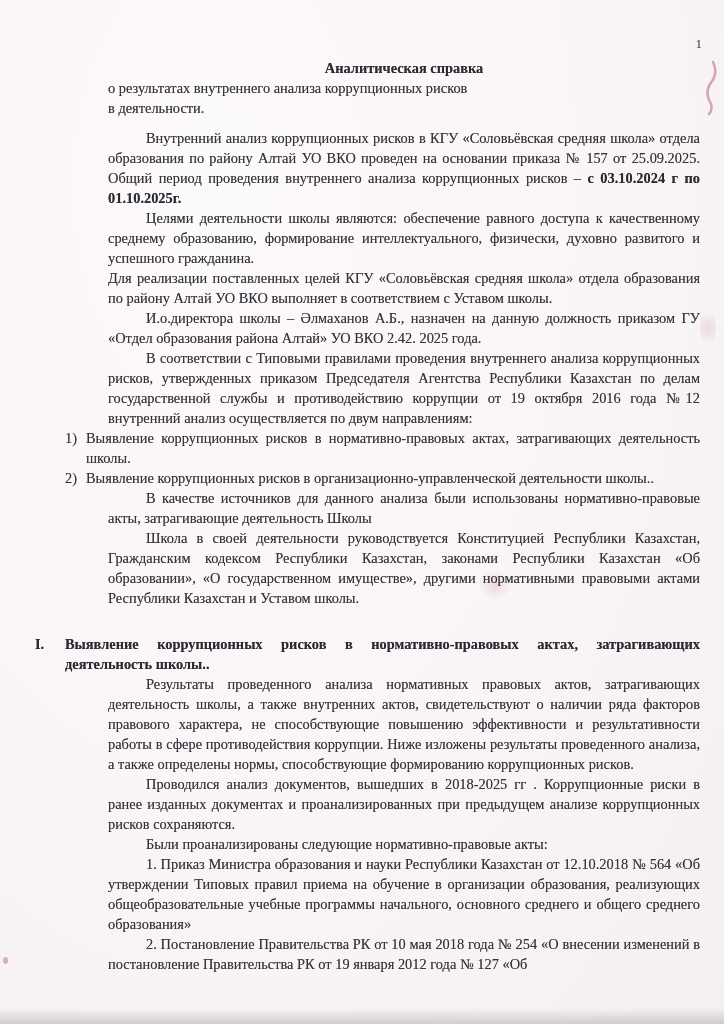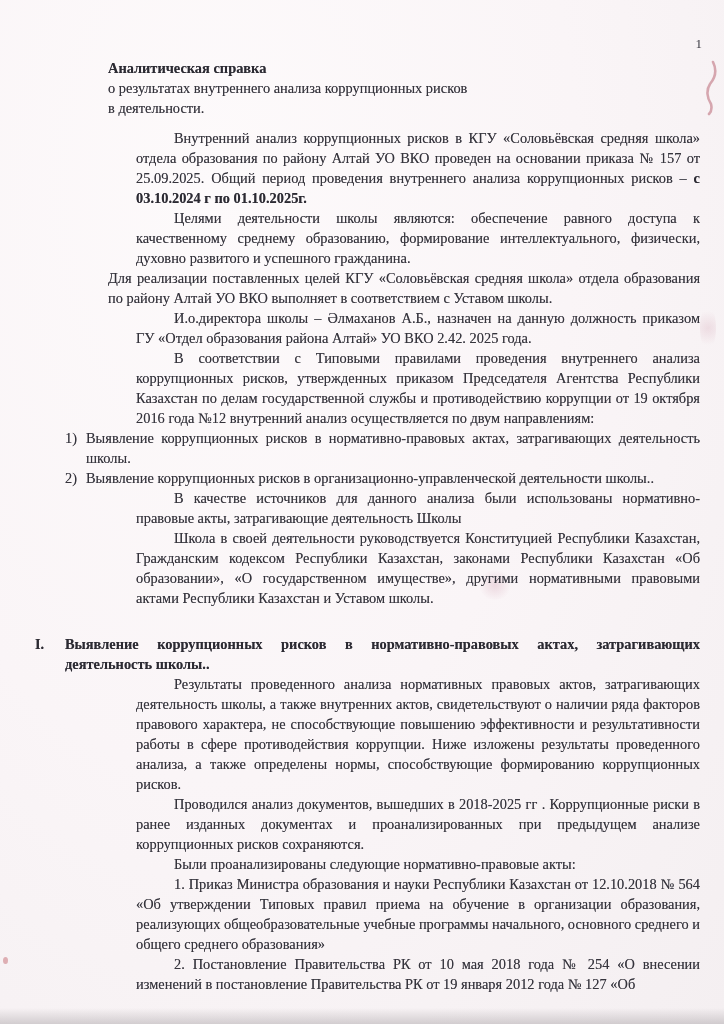--- a/index.html
+++ b/index.html
@@ -19,24 +19,24 @@
   }
   .doc {
     position:absolute; left:108px; right:24px; top:58px;
     font-size:14.4px; line-height:20px;
     text-shadow:0 0 0.4px rgba(50,48,60,0.55);
   }
   .para { display:flex; align-items:flex-start; }
   .para .ptext { flex:1; display:block; }
   .b { font-weight:bold; color:#2b2a32; }
 
-  .title-bold .ptext { text-align:left; font-weight:bold; color:#2b2a32; }
+  .title-bold .ptext { text-align:center; font-weight:bold; color:#2b2a32; }
   .title .ptext { text-align:left; }
 
-  .body .ptext { text-align:justify; text-indent:38px;margin-left:28px; }
+  .body .ptext { text-align:justify; text-indent:38px; }
   .body-noindent .ptext { text-align:justify; }
 
   .list { margin-left:-43px; }
   .list .marker { flex:0 0 21px; }
   .list .ptext { text-align:justify; }
 
   .section { margin-left:-73px; font-weight:bold; color:#2b2a32; }
   .section .marker { flex:0 0 30px; }
   .section .ptext { text-align:justify; }
 

